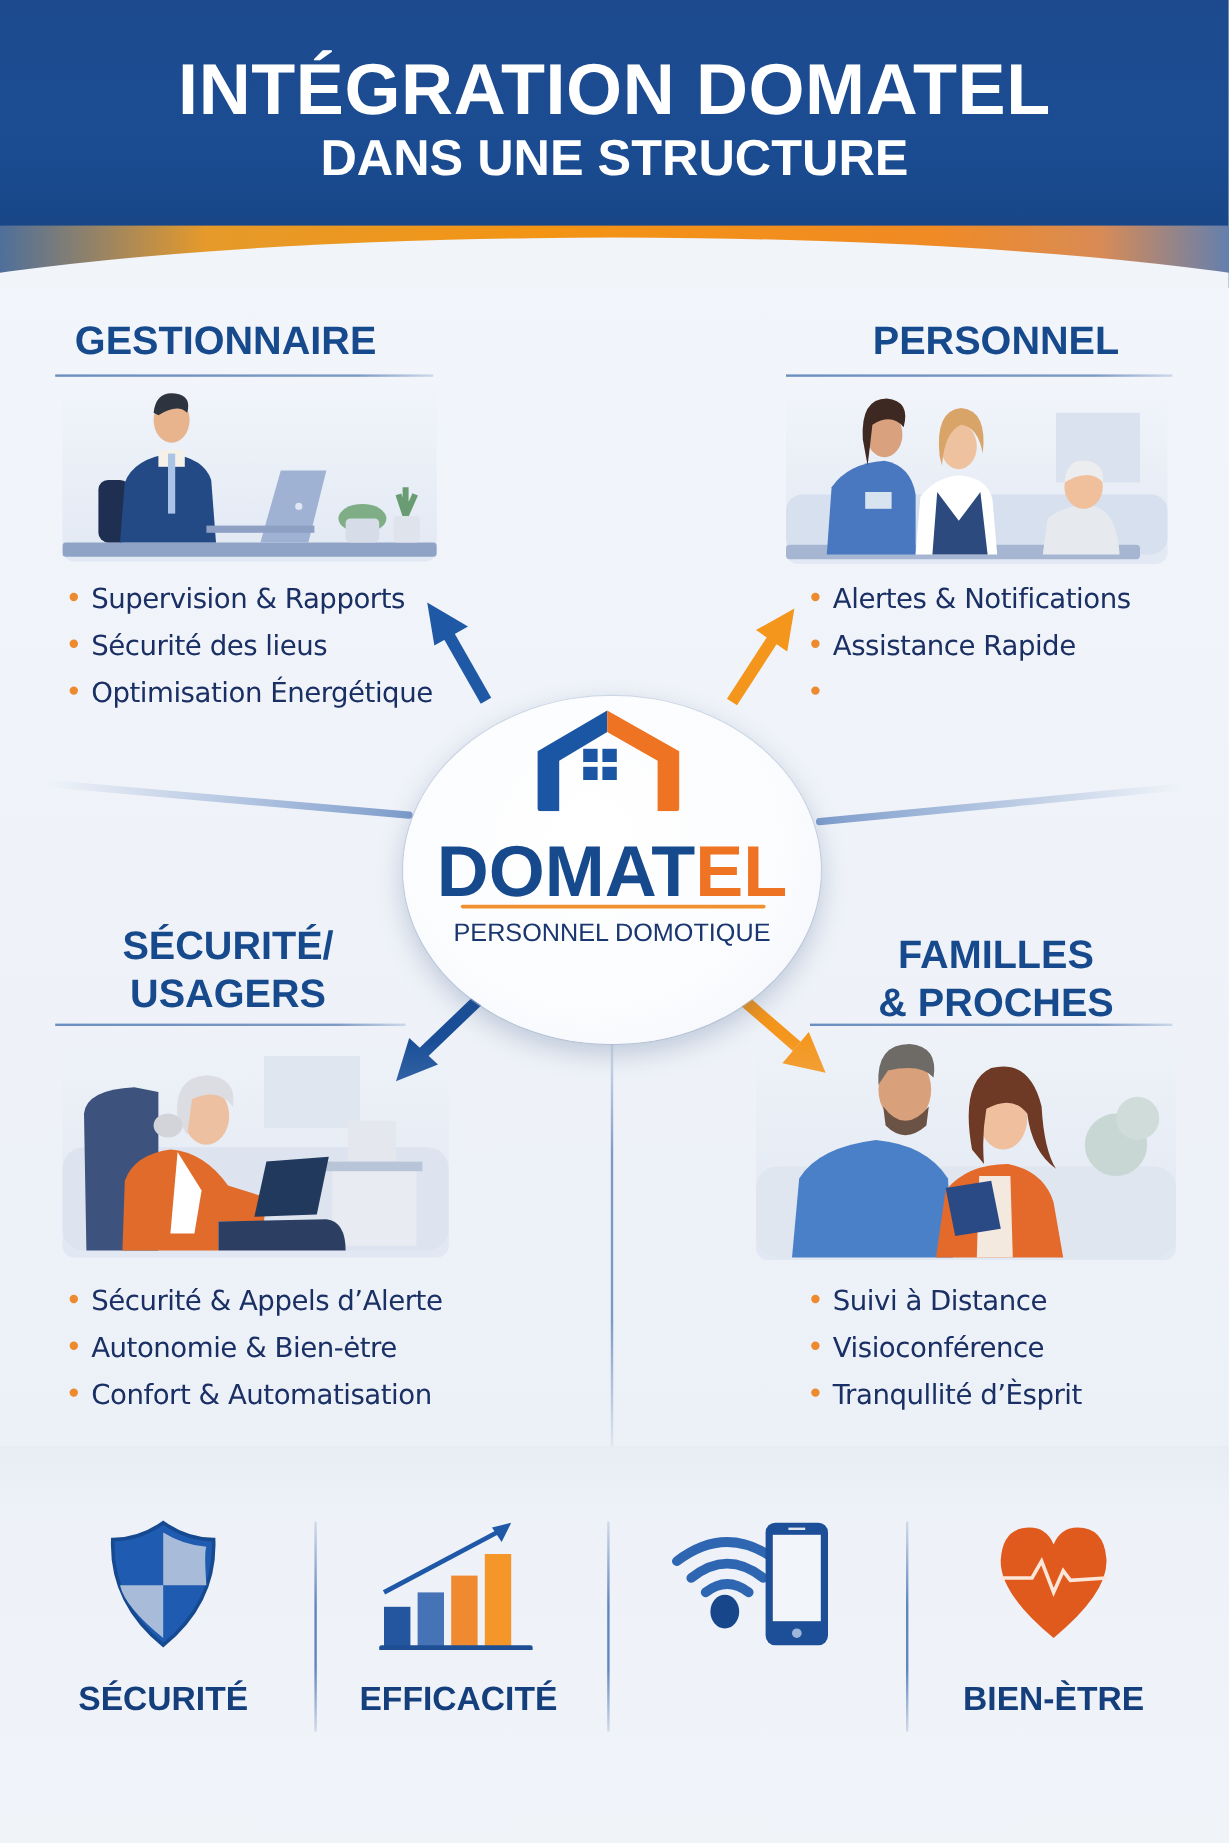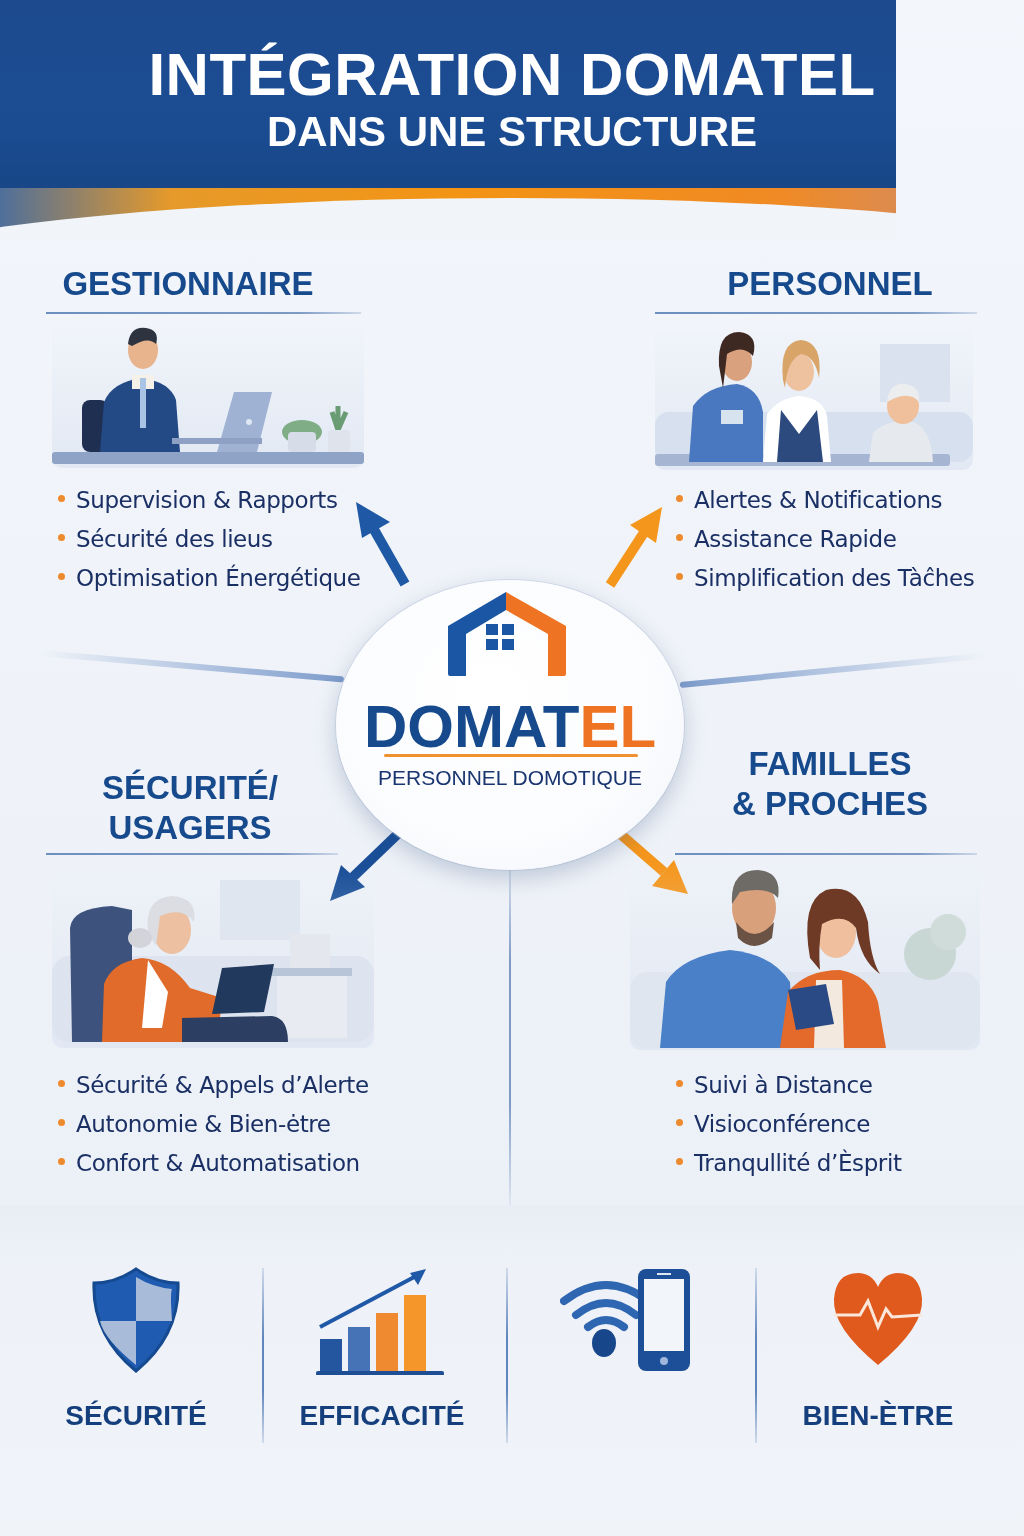--- a/index.html
+++ b/index.html
@@ -5,21 +5,21 @@
   * { box-sizing: border-box; margin: 0; padding: 0; }
   html, body { width: 1024px; height: 1536px; overflow: hidden; }
   body {
     font-family: "DejaVu Sans", sans-serif;
     background: linear-gradient(180deg, #f3f6fb 0%, #eef2f8 60%, #e9eef6 100%);
     position: relative;
     color: #16356b;
   }
   
   .header {
-    position: absolute; left: 0; top: 0; width: 896px; height: 240px;
+    position: absolute; left: 0; top: 0; width: 1024px; height: 240px;
     background: linear-gradient(180deg, #1d4a8f 0%, #1b4c92 50%, #16427f 100%);
     overflow: hidden;
   }
   .header-band {
     position: absolute; left: -20px; top: 188px; width: 1064px; height: 80px;
     background: linear-gradient(90deg, #3d6aa8 0%, #e69a2a 18%, #f39414 45%, #f08a24 75%, #d98b55 88%, #4e7dbe 100%);
   }
   .header-curve {
     position: absolute; left: -200px; top: 198px; width: 1424px; height: 600px;
     border-radius: 50% 50% 0 0 / 16% 16% 0 0;
@@ -165,21 +165,21 @@
     <ellipse cx="144" cy="50" rx="15" ry="19" fill="#efc29f"></ellipse>
     <path d="M128 58 Q124 20 146 18 Q168 20 164 56 Q160 34 146 32 Q132 38 130 66 Z" fill="#d8a468"></path>
     <path d="M214 140 L218 110 Q236 96 258 100 Q276 106 278 140 Z" fill="#e6e9ee"></path>
     <ellipse cx="248" cy="84" rx="16" ry="18" fill="#f0c09c"></ellipse>
     <path d="M232 80 Q234 60 250 62 Q266 64 264 80 Q256 70 240 76 Z" fill="#ecedef"></path>
   </svg>
 </div>
 <ul class="bullets" style="left:676px;top:481px;">
   <li><span class="dot"></span><span>Alertes &amp; Notifications</span></li>
   <li><span class="dot"></span><span>Assistance Rapide</span></li>
-  <li><span class="dot"></span><span>Simplification des Tàĉhes</span></li>
+  <li><span class="dot"></span></li>
 </ul>
 
 <div class="center-circle">
   <svg style="position:absolute;left:108px;top:10px;" width="126" height="86" viewBox="0 0 126 86">
     <path d="M4 36 L62 2 L62 20 L22 44 L22 86 L6 86 Q4 86 4 84 Z" fill="#1a56a3"></path>
     <path d="M62 2 L122 36 L122 84 Q122 86 120 86 L104 86 L104 44 L62 20 Z" fill="#ee7423"></path>
     <rect x="42" y="34" width="12" height="11" fill="#1a56a3"></rect>
     <rect x="58" y="34" width="12" height="11" fill="#1a56a3"></rect>
     <rect x="42" y="49" width="12" height="11" fill="#1a56a3"></rect>
     <rect x="58" y="49" width="12" height="11" fill="#1a56a3"></rect>
@@ -211,21 +211,21 @@
     <ellipse cx="88" cy="70" rx="12" ry="10" fill="#d2d4d9"></ellipse>
     <polygon points="170,100 222,96 212,144 160,146" fill="#22395e"></polygon>
   </svg>
 </div>
 <ul class="bullets" style="left:58px;top:1066px;">
   <li><span class="dot"></span><span>Sécurité &amp; Appels d’Alerte</span></li>
   <li><span class="dot"></span><span>Autonomie &amp; Bien-ėtre</span></li>
   <li><span class="dot"></span><span>Confort &amp; Automatisation</span></li>
 </ul>
 
-<div class="sec-title" style="left:690px;top:744px;width:280px;">
+<div class="sec-title" style="left:690px;top:776px;width:280px;">
   <div>FAMILLES</div>
   <div>&amp; PROCHES</div>
 </div>
 <div class="sec-rule" style="left:675px;top:853px;width:302px;"></div>
 <div class="illus" style="left:630px;top:862px;width:350px;height:188px;">
   <svg width="350" height="188" viewBox="0 0 350 188">
     <rect x="0" y="110" width="350" height="76" rx="18" fill="#dfe6f0"></rect>
     <circle cx="300" cy="92" r="26" fill="#c9d7d4"></circle>
     <circle cx="318" cy="70" r="18" fill="#cfdcd9"></circle>
     <path d="M30 186 L36 120 Q52 94 100 88 Q142 92 160 120 L164 186 Z" fill="#4a80c8"></path>

